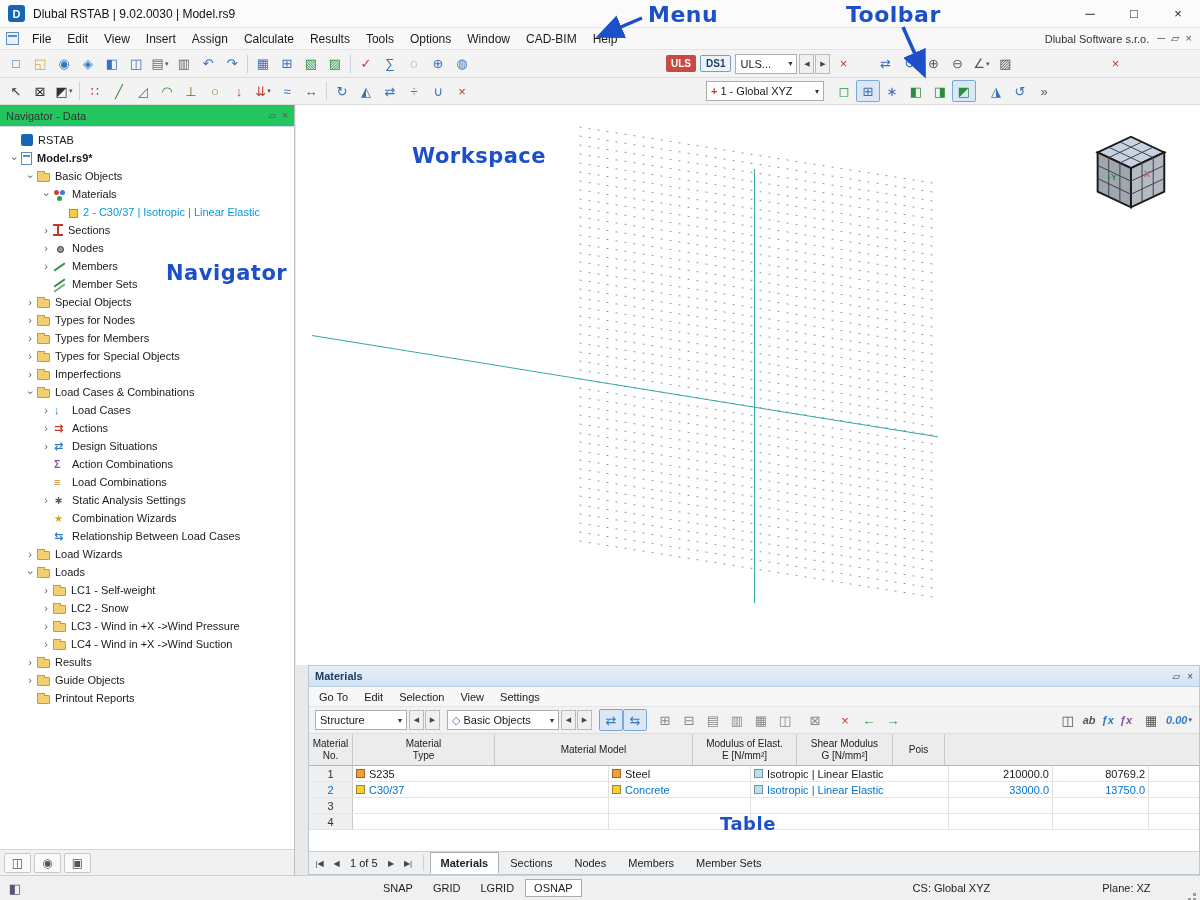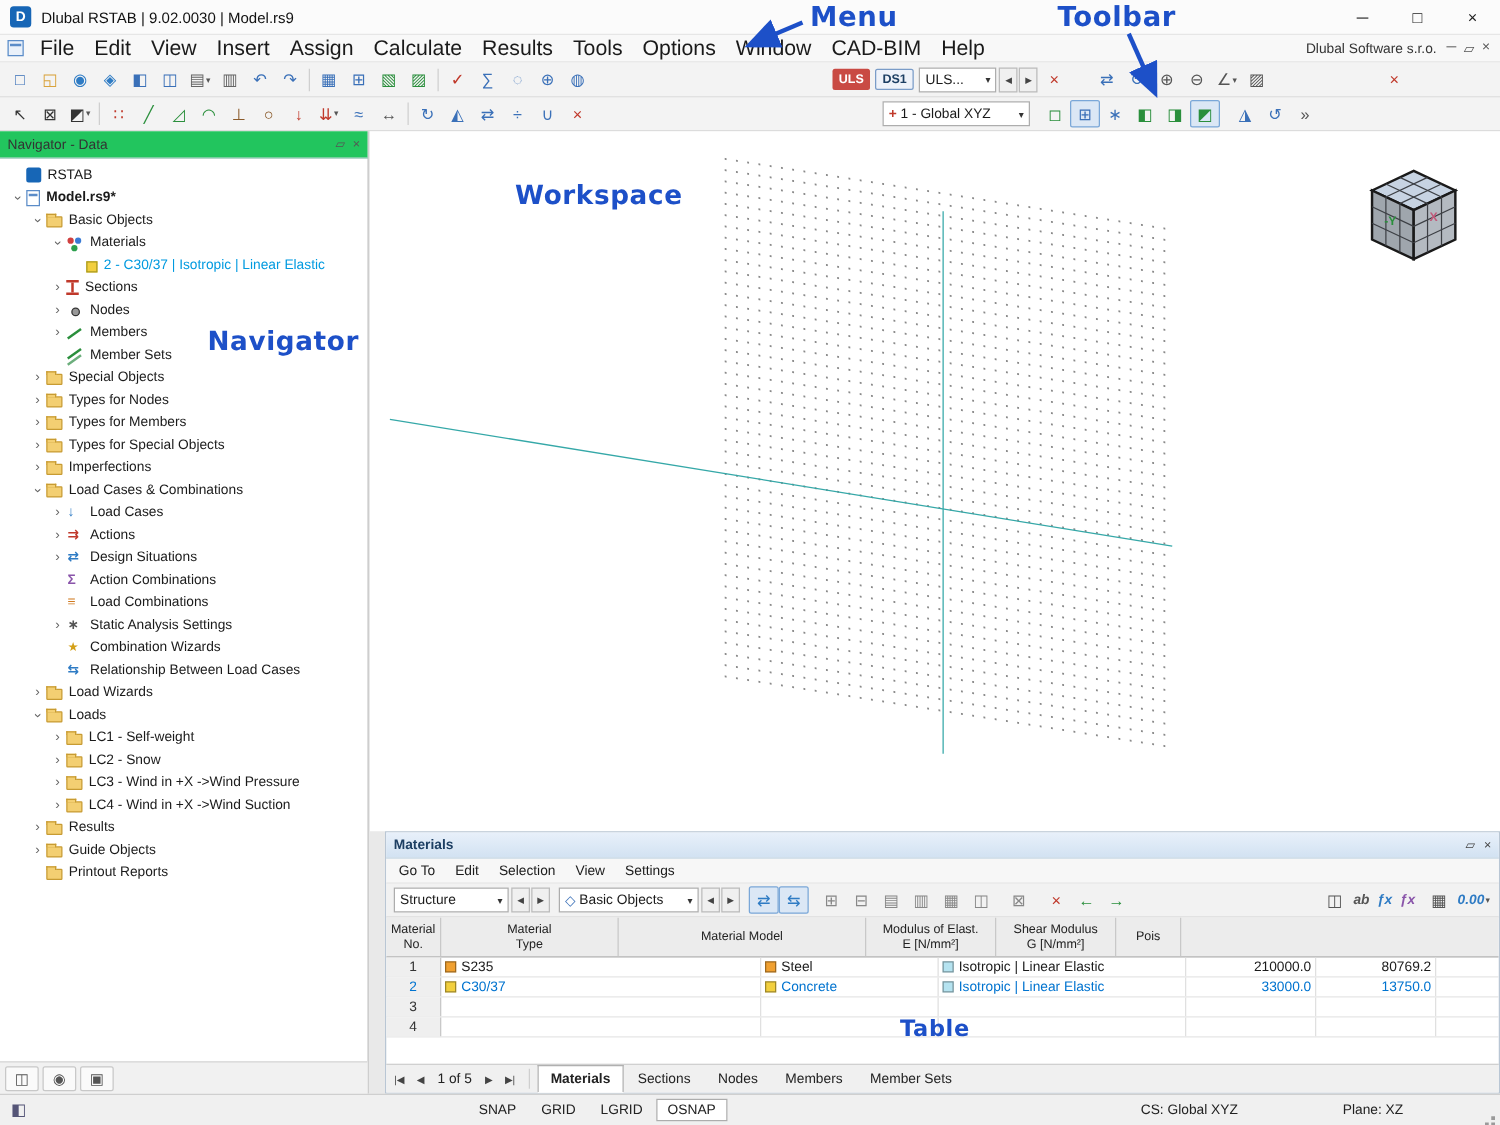--- a/index.html
+++ b/index.html
@@ -11,21 +11,21 @@
   .titlebar{position:absolute;top:0;left:0;right:0;height:28px;background:#fbfbfb;border-bottom:1px solid #e6e6e6;display:flex;align-items:center;}
   .app-icon{width:17px;height:17px;margin:0 8px;background:#1766b6;border-radius:3px;color:#fff;font-size:11px;font-weight:bold;display:flex;align-items:center;justify-content:center;flex:none;}
   .title-text{font-size:12px;color:#111;}
   .win-controls{margin-left:auto;display:flex;height:100%;}
   .win-btn{width:44px;height:100%;display:flex;align-items:center;justify-content:center;font-size:13px;color:#222;}
 
   
   .menubar{position:absolute;top:28px;left:0;right:0;height:22px;background:#f8f8f8;border-bottom:1px solid #e3e3e3;display:flex;align-items:center;}
   .mdi-doc-icon{width:13px;height:13px;margin:0 5px 0 6px;background:#eaf1fa;border:1px solid #5b8cc8;flex:none;position:relative;}
   .mdi-doc-icon::before{content:"";position:absolute;left:1px;top:2px;right:1px;height:2px;background:#5b8cc8;}
-  .menu-item{padding:0 8px;height:100%;display:flex;align-items:center;font-size:17px;color:#1a1a1a;}
+  .menu-item{padding:0 8px;height:100%;display:flex;align-items:center;font-size:12px;color:#1a1a1a;}
   .menu-right{margin-left:auto;display:flex;align-items:center;gap:8px;padding-right:8px;font-size:11px;color:#333;}
   .mdi-ctl{font-size:11px;color:#555;}
 
   
   .toolbar{position:absolute;left:0;right:0;display:flex;align-items:center;background:#f3f3f3;border-bottom:1px solid #dcdcdc;padding-left:4px;}
   #toolbar1{top:50px;height:28px;}
   #toolbar2{top:78px;height:27px;}
   .tbtn{width:24px;height:22px;display:flex;align-items:center;justify-content:center;border:1px solid transparent;border-radius:2px;flex:none;}
   .tbtn.pressed{background:#dbe7f5;border-color:#7aa7d8;}
   .tglyph{font-size:13px;line-height:1;}
@@ -111,21 +111,21 @@
   .ptab.active{background:#fff;border-color:#b0b0b0;border-bottom-color:#fff;font-weight:bold;}
   .tabs-sep{width:1px;height:16px;background:#cfcfcf;margin:0 6px;}
 
   
   #statusbar{position:absolute;left:0;bottom:0;width:1200px;height:25px;background:#f0f0f0;border-top:1px solid #cfcfcf;display:flex;align-items:center;font-size:11px;color:#222;}
   .sb-icon{width:20px;height:18px;margin-left:5px;display:flex;align-items:center;justify-content:center;color:#557;font-size:13px;}
   .sb-toggles{display:flex;margin-left:348px;}
   .sb-toggle{padding:2px 8px;margin:0 1px;border:1px solid transparent;}
   .sb-toggle.active{background:#fff;border-color:#adadad;}
   .sb-cs{margin-left:330px;}
-  .sb-plane{margin-left:84px;}
+  .sb-plane{margin-left:112px;}
   #statusbar::after{content:"";position:absolute;right:4px;bottom:4px;width:3px;height:3px;background:#9a9a9a;box-shadow:-5px 5px 0 #9a9a9a,0 5px 0 #9a9a9a,-10px 10px 0 #9a9a9a,-5px 10px 0 #9a9a9a,0 10px 0 #9a9a9a;}
 
   
   .annotation{position:absolute;color:#1d50c8;font-weight:bold;font-family:"DejaVu Sans",sans-serif;z-index:60;letter-spacing:.5px;}
   #overlay{position:absolute;left:0;top:0;width:1200px;height:900px;pointer-events:none;z-index:59;}
 </style>
 </head>
 <body>
 
 <div id="app">

